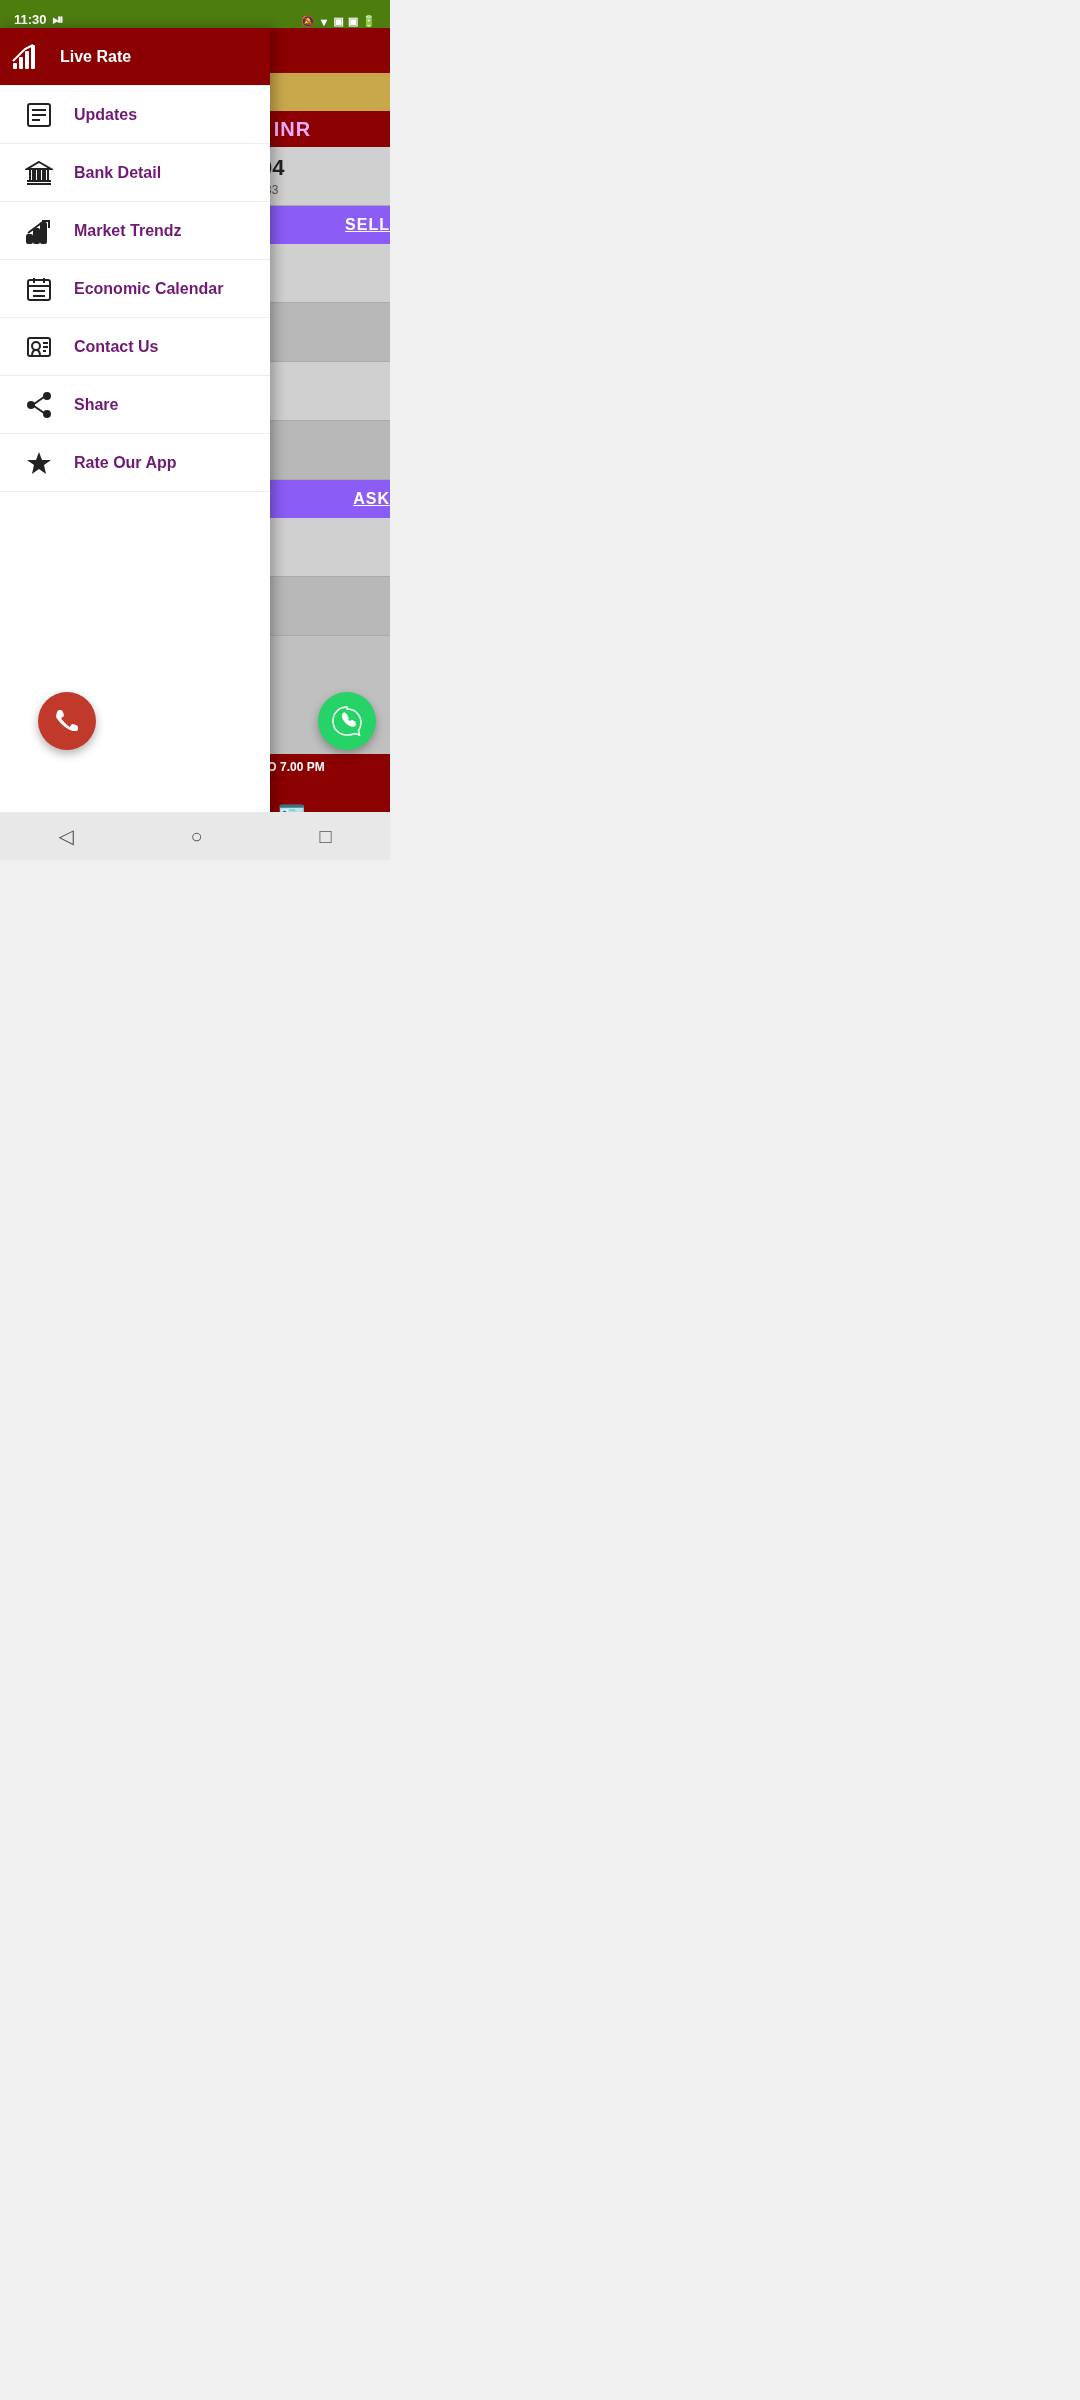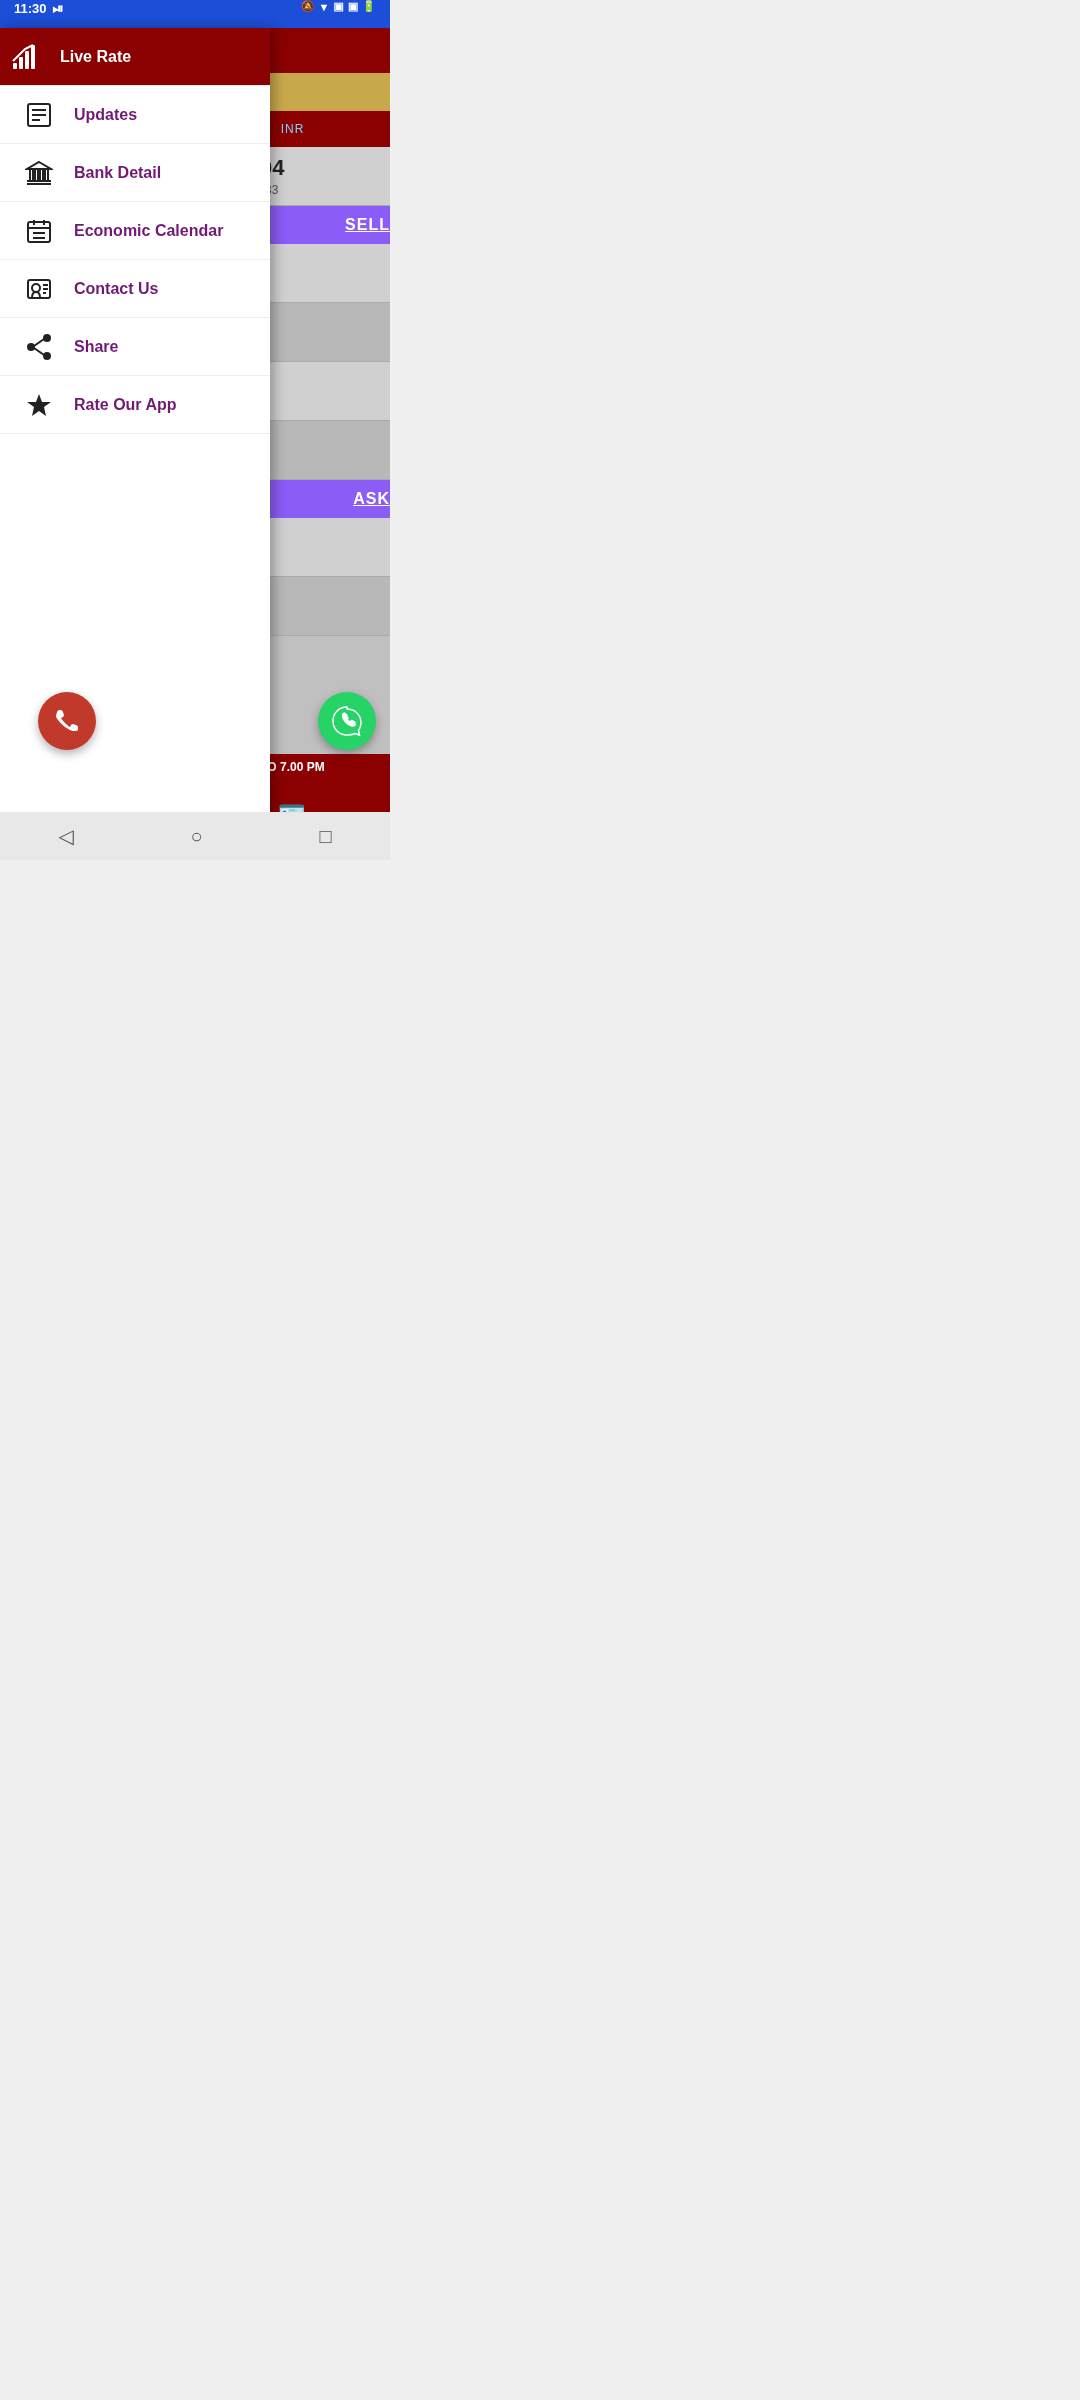--- a/index.html
+++ b/index.html
@@ -9,24 +9,24 @@
       width: 390px;
       min-height: 860px;
       font-family: 'Arial', sans-serif;
       background: #f0f0f0;
       position: relative;
       overflow: hidden;
     }
 
     
     .status-bar {
-      background: #1d4ed8;
+      background: #4d7c0f;
       height: 28px;
       display: flex;
-      align-items: flex-start;
+      align-items: flex-end;
       justify-content: space-between;
       padding: 0 14px;
       color: white;
       font-size: 13px;
       font-weight: bold;
       gap: 24px;
     }
     .status-left { display: flex; align-items: center; gap: 6px; }
     .status-right { display: flex; align-items: center; gap: 4px; }
     .status-icon { font-size: 11px; }
@@ -70,23 +70,23 @@
       font-weight: bold;
       color: #333;
     }
 
     .inr-header {
       background: #8B0000;
       height: 36px;
       display: flex;
       align-items: center;
       justify-content: center;
-      color: #7dd3fc;
-      font-size: 12px;
-      font-weight: normal;
+      color: #f0abfc;
+      font-size: 20px;
+      font-weight: bold;
       letter-spacing: 1px;
     }
 
     .rate-cell {
       background: #d0d0d0;
       border-bottom: 1px solid #aaa;
       padding: 8px 10px;
       min-height: 55px;
       display: flex;
       flex-direction: column;
@@ -391,20 +391,32 @@
           <rect x="10" y="10" width="3" height="12"></rect>
           <rect x="15" y="10" width="3" height="12"></rect>
           <rect x="20" y="10" width="3" height="12"></rect>
           <line x1="2" y1="22" x2="26" y2="22"></line>
           <line x1="2" y1="25" x2="26" y2="25"></line>
         </svg>
       </div>
       <span class="nav-label">Bank Detail</span>
     </div>
 
+    <div class="nav-item">
+      <div class="nav-icon">
+        <svg width="28" height="28" viewBox="0 0 28 28" fill="none" stroke="#222" stroke-width="2">
+          <rect x="2" y="18" width="5" height="8" rx="1" fill="#222"></rect>
+          <rect x="9" y="12" width="5" height="14" rx="1" fill="#222"></rect>
+          <rect x="16" y="6" width="5" height="20" rx="1" fill="#222"></rect>
+          <polyline points="3,16 11,10 19,4" stroke="#222" stroke-width="2"></polyline>
+          <polyline points="17,4 24,4 24,11" stroke="#222" stroke-width="2"></polyline>
+        </svg>
+      </div>
+      <span class="nav-label">Market Trendz</span>
+    </div>
 
     <div class="nav-item">
       <div class="nav-icon">
         <svg width="28" height="28" viewBox="0 0 28 28" fill="none" stroke="#222" stroke-width="2">
           <rect x="3" y="5" width="22" height="20" rx="2"></rect>
           <line x1="3" y1="11" x2="25" y2="11"></line>
           <line x1="9" y1="3" x2="9" y2="8"></line>
           <line x1="19" y1="3" x2="19" y2="8"></line>
           <line x1="8" y1="16" x2="20" y2="16"></line>
           <line x1="8" y1="21" x2="20" y2="21"></line>

